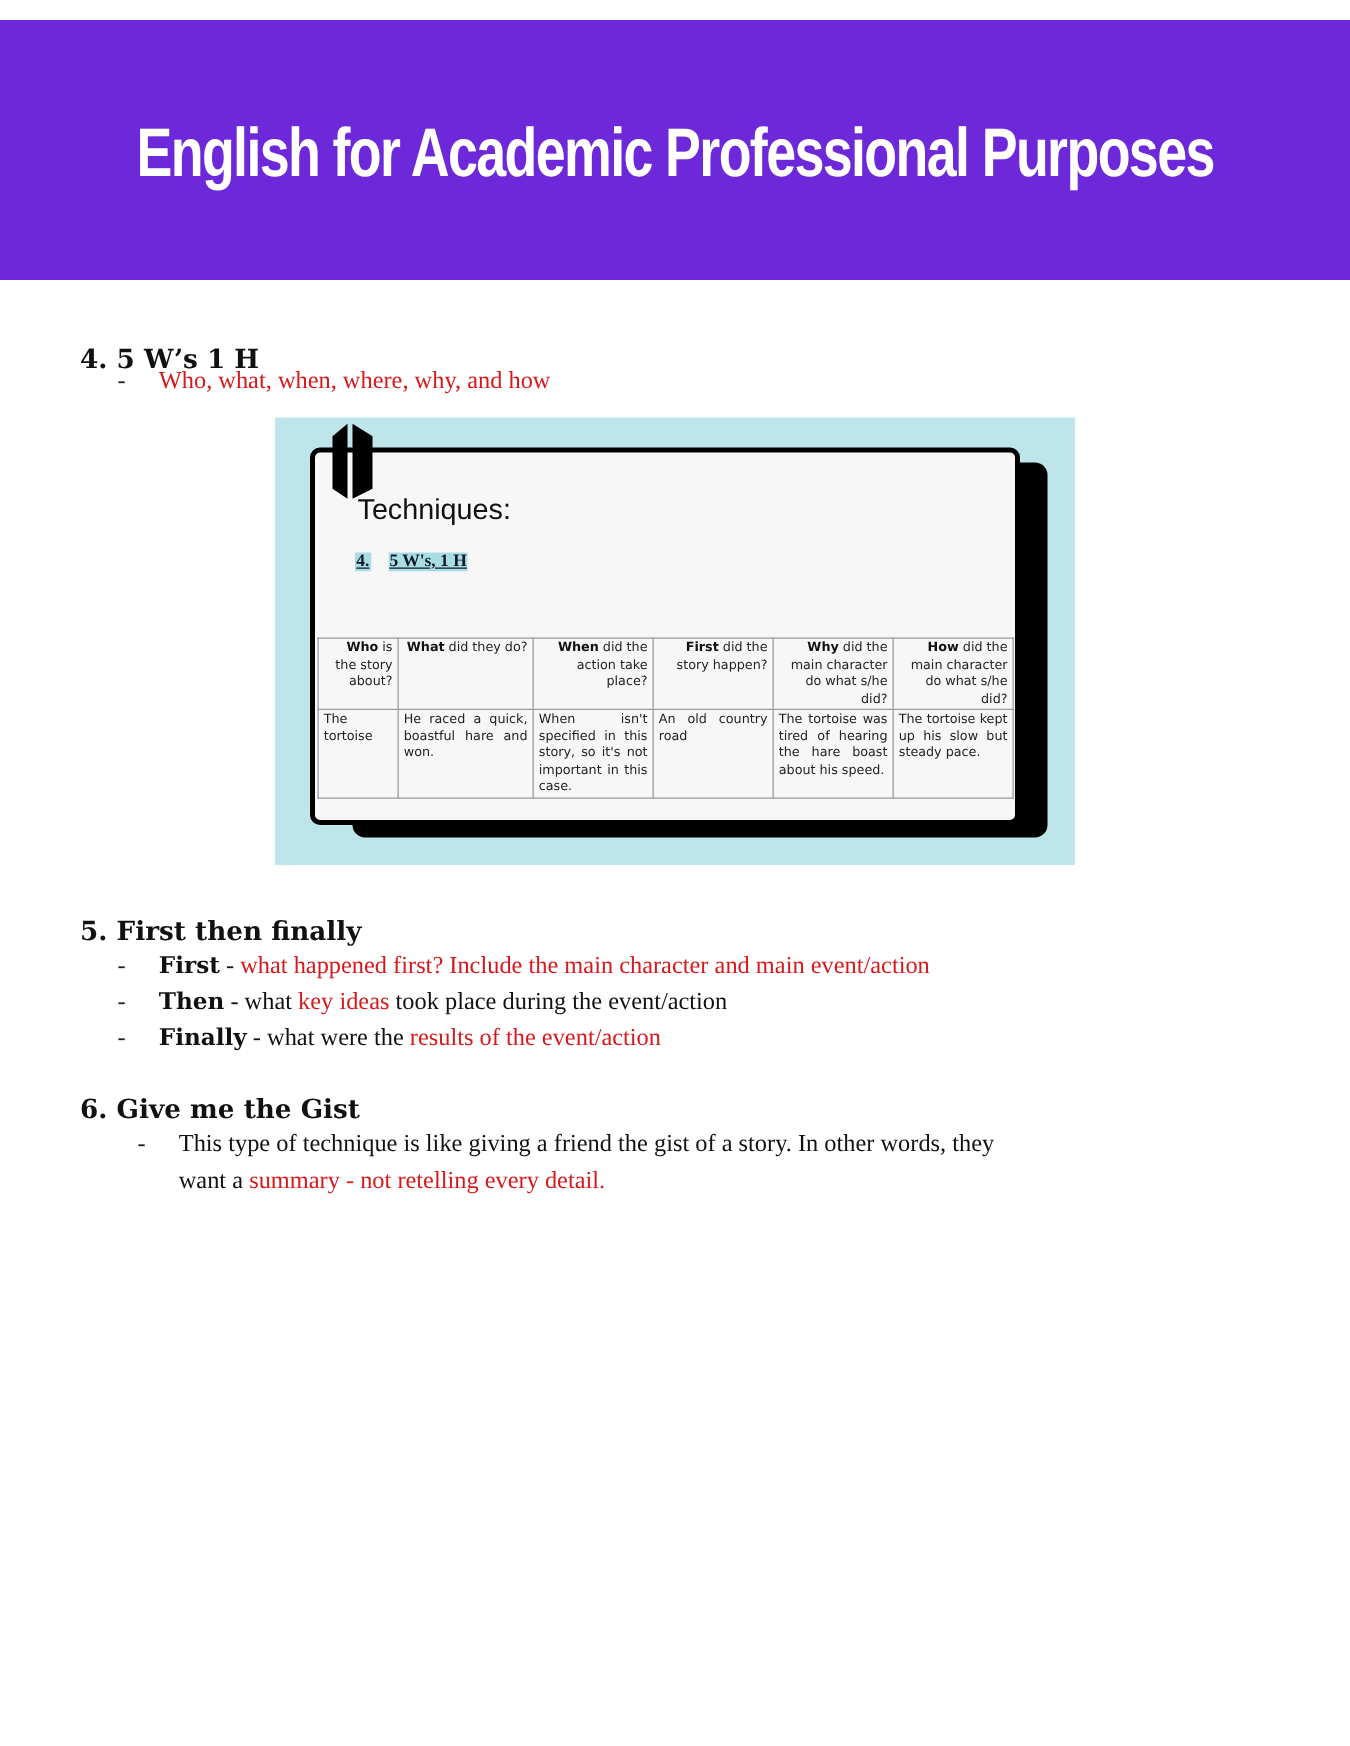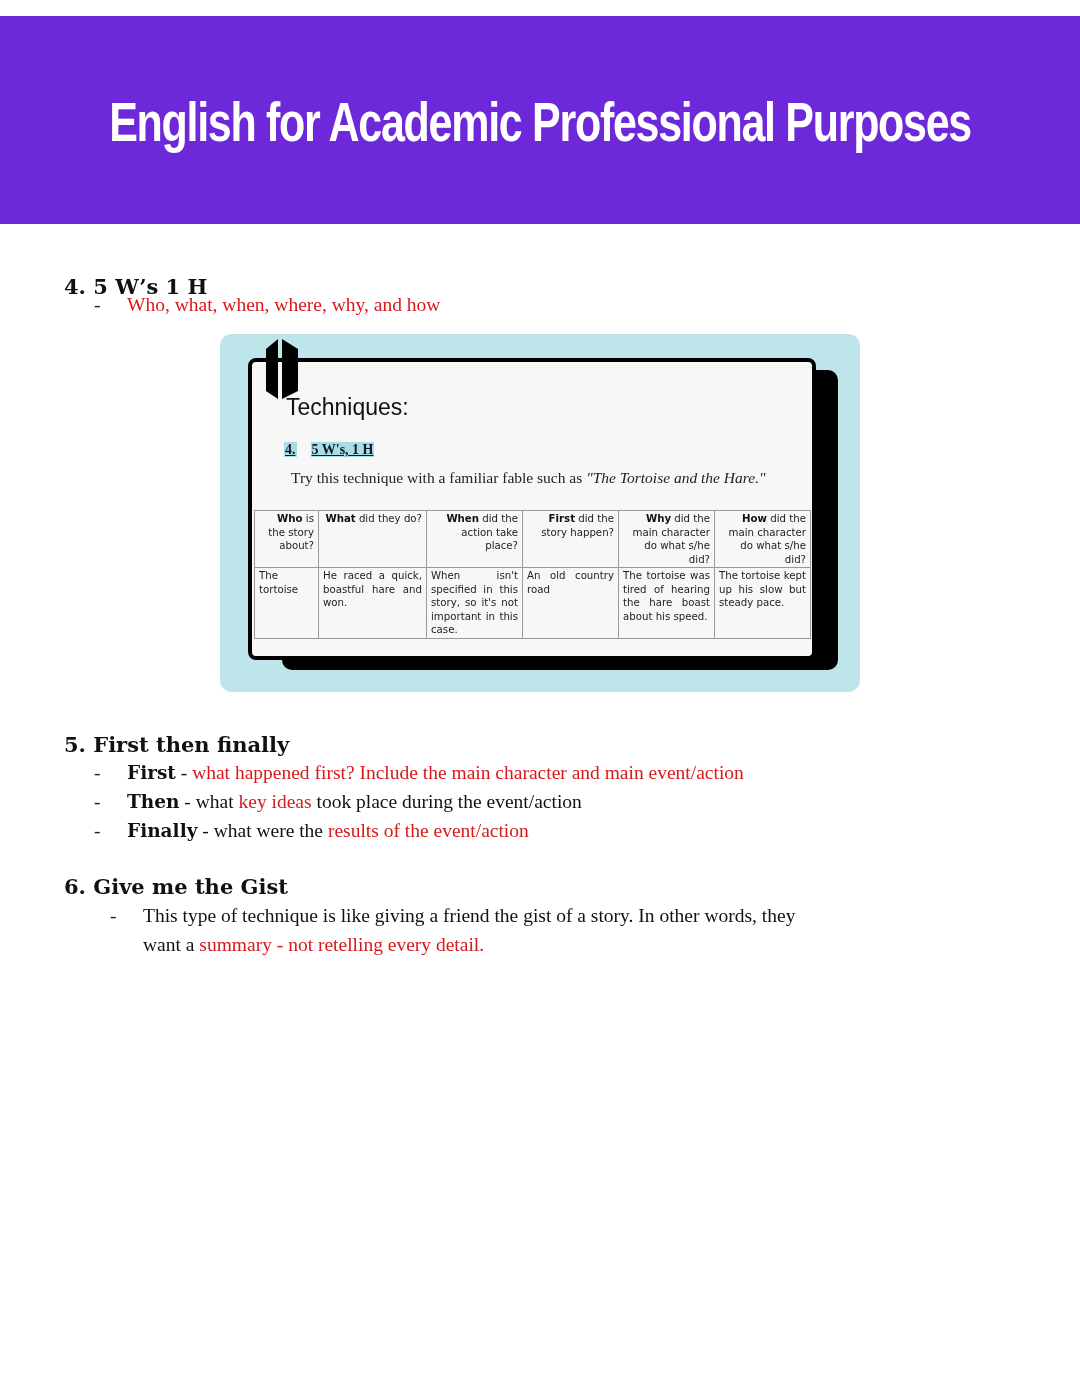--- a/index.html
+++ b/index.html
@@ -33,21 +33,20 @@
   }
   .bullet .dash { display: inline-block; width: 33px; color: #222; }
   .bullet b { font-family: "DejaVu Serif", serif; font-weight: 700; font-size: 18.5px; }
   .red { color: #d7191c; }
   .black { color: #111; }
 
   
   .figure {
     position: absolute; left: 220px; top: 334px; width: 640px; height: 358px;
     background: #bde5ea;
-    border-radius: 12px;
   }
   .fig-shadow {
     position: absolute; left: 62px; top: 36px; width: 556px; height: 300px;
     background: #000; border-radius: 10px;
   }
   .fig-card {
     position: absolute; left: 28px; top: 24px; width: 568px; height: 302px;
     background: #f7f7f7; border: 4px solid #000; border-radius: 8px;
   }
   .fig-tab {
@@ -98,23 +97,20 @@
   <div class="fig-shadow"></div>
   <div class="fig-card"></div>
   <svg class="fig-tab" viewBox="0 0 36 60">
     <polygon points="2,10 14,0 14,60 2,52" fill="#000"></polygon>
     <polygon points="18,0 34,10 34,52 18,60" fill="#000"></polygon>
   </svg>
   <div class="fig-title">Techniques:</div>
   <div class="fig-sub">
     <span class="hl num">4.</span><span class="hl">5 W's, 1 H</span>
   </div>
-  <div class="fig-desc">
-    <span>Try this technique with a familiar fable such as </span><i>"The Tortoise and the Hare."</i>
-  </div>
   <table class="fig-table">
     <colgroup>
       <col style="width:64px">
         <col style="width:108px">
         <col style="width:96px">
         <col style="width:96px">
         <col style="width:96px">
         <col style="width:96px">
     </colgroup>
     <tbody>

